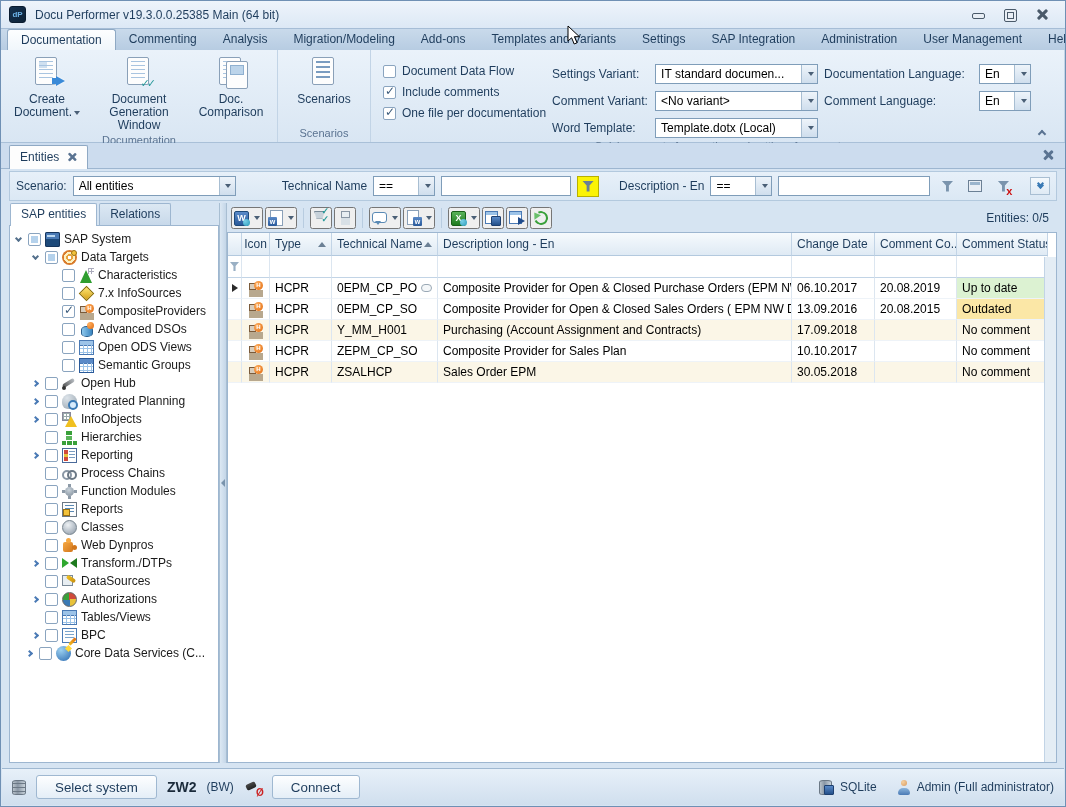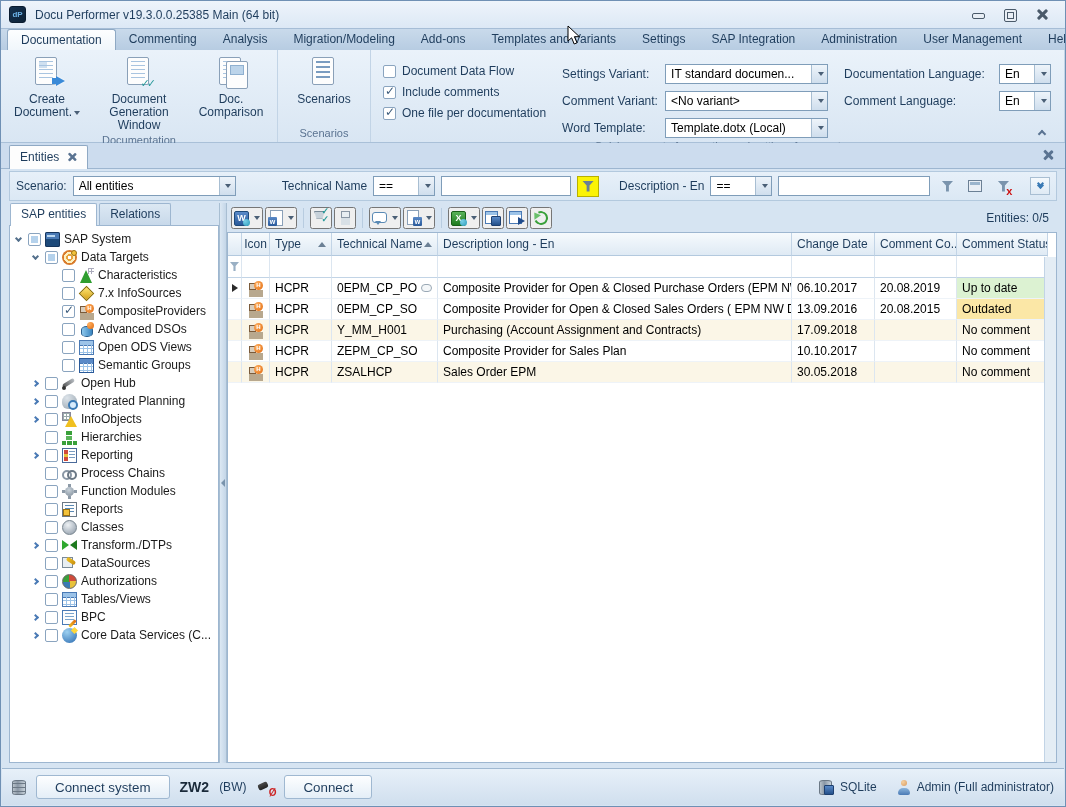--- a/index.html
+++ b/index.html
@@ -37,21 +37,21 @@
   .page::after { content:""; position:absolute; left:3px; top:3px; right:3px; bottom:5px; background:repeating-linear-gradient(180deg,#a8c4e0 0 1px,transparent 1px 4px); }
   .ic-create .page::after { background:repeating-linear-gradient(180deg,#a8c4e0 0 1px,transparent 1px 4px), linear-gradient(#cfe0f0,#cfe0f0); background-size:100% 100%, 8px 7px; background-repeat:repeat,no-repeat; }
   .arrow-right { position:absolute; right:-1px; bottom:3px; width:0; height:0; border-top:5px solid transparent; border-bottom:5px solid transparent; border-left:9px solid #3a8ad8; filter:drop-shadow(0 0 1px #fff); }
   .arrow-right::before { content:""; position:absolute; left:-13px; top:-3px; width:5px; height:6px; background:#3a8ad8; }
   .checks { position:absolute; right:3px; bottom:1px; color:#2a9a9a; font-size:11px; font-weight:bold; letter-spacing:-3px; line-height:10px; }
   .page2 { position:absolute; left:12px; top:4px; width:22px; height:28px; background:#fdfdfd; border:1px solid #8aa0b8; border-radius:2px; }
   .page2::after { content:""; position:absolute; left:3px; top:3px; right:3px; height:8px; background:#bcd4ea; border:1px solid #8fb0d0; }
   .scen .page::after { background:repeating-linear-gradient(180deg,#7a9cc0 0 2px,transparent 2px 5px); }
   .caret-down { display:inline-block; width:0; height:0; border-left:3px solid transparent; border-right:3px solid transparent; border-top:4px solid #4a5f76; vertical-align:middle; margin-left:2px; }
 
-  .qa-grid { display:flex; gap:16px; padding:10px 8px 0 12px; }
+  .qa-grid { display:flex; gap:6px; padding:10px 8px 0 12px; }
   .qa-col { display:flex; flex-direction:column; gap:7px; }
   .cbrow { display:flex; align-items:center; gap:6px; color:#1e3c5c; white-space:nowrap; }
   .cb { width:13px; height:13px; background:#fff; border:1px solid #8aa4bf; border-radius:2px; position:relative; flex:0 0 13px; }
   .cb.checked::after { content:"\2713"; position:absolute; left:1px; top:-3px; font-size:12px; font-weight:bold; color:#3a5a7a; }
   .cb.indeterminate::after { content:""; position:absolute; inset:2px; background:#b5d2ec; }
   .fieldrow { display:flex; align-items:center; white-space:nowrap; color:#1e3c5c; }
   .fieldrow .flabel { width:103px; }
   .combo { display:flex; height:20px; border:1px solid #7f9db9; background:#fff; align-items:center; }
   .combo .cval { padding:0 5px; flex:1; color:#000; overflow:hidden; white-space:nowrap; }
   .combo .cbtn { width:16px; height:100%; background:linear-gradient(#eef4fa,#cfdeed); border-left:1px solid #a8bed2; display:flex; align-items:center; justify-content:center; }
@@ -507,20 +507,26 @@
             <span class="ticon i-reports"></span>
             <span>Reports</span>
           </div>
           <div class="tree-row" style="padding-left: 19px;">
             <span class="tarrow"></span>
             <span class="cb"></span>
             <span class="ticon i-classes"></span>
             <span>Classes</span>
           </div>
           <div class="tree-row" style="padding-left: 19px;">
+            <span class="tarrow"></span>
+            <span class="cb"></span>
+            <span class="ticon i-web-dynpros"></span>
+            <span>Web Dynpros</span>
+          </div>
+          <div class="tree-row" style="padding-left: 19px;">
             <span class="tarrow">
               <span class="col"></span>
             </span>
             <span class="cb"></span>
             <span class="ticon i-transform-dtps"></span>
             <span>Transform./DTPs</span>
           </div>
           <div class="tree-row" style="padding-left: 19px;">
             <span class="tarrow"></span>
             <span class="cb"></span>
@@ -542,21 +548,21 @@
             <span>Tables/Views</span>
           </div>
           <div class="tree-row" style="padding-left: 19px;">
             <span class="tarrow">
               <span class="col"></span>
             </span>
             <span class="cb"></span>
             <span class="ticon i-bpc"></span>
             <span>BPC</span>
           </div>
-          <div class="tree-row" style="padding-left: 19px; align-items: center;">
+          <div class="tree-row" style="padding-left: 13px; align-items: center;">
             <span class="tarrow">
               <span class="col"></span>
             </span>
             <span class="cb"></span>
             <span class="ticon i-core-data-services"></span>
             <span>Core Data Services (C...</span>
           </div>
         </div>
     </div>
     <div class="splitter">
@@ -769,21 +775,21 @@
             </div>
           </div>
         <div class="gridrest"></div>
         <div class="vscroll"></div>
       </div>
     </div>
   </div>
 
   <div class="statusbar">
     <span class="db-icon"></span>
-    <button class="sbtn">Connect system</button>
+    <button class="sbtn">Select system</button>
     <span class="sysname">ZW2</span>
     <span>(BW)</span>
     <span class="plug-icon"></span>
     <button class="sbtn">Connect</button>
     <div class="sb-right">
       <span class="sqlite-icon"></span>
       <span>SQLite</span>
       <span style="width:8px;"></span>
       <span class="user-icon"></span>
       <span>Admin (Full administrator)</span>

